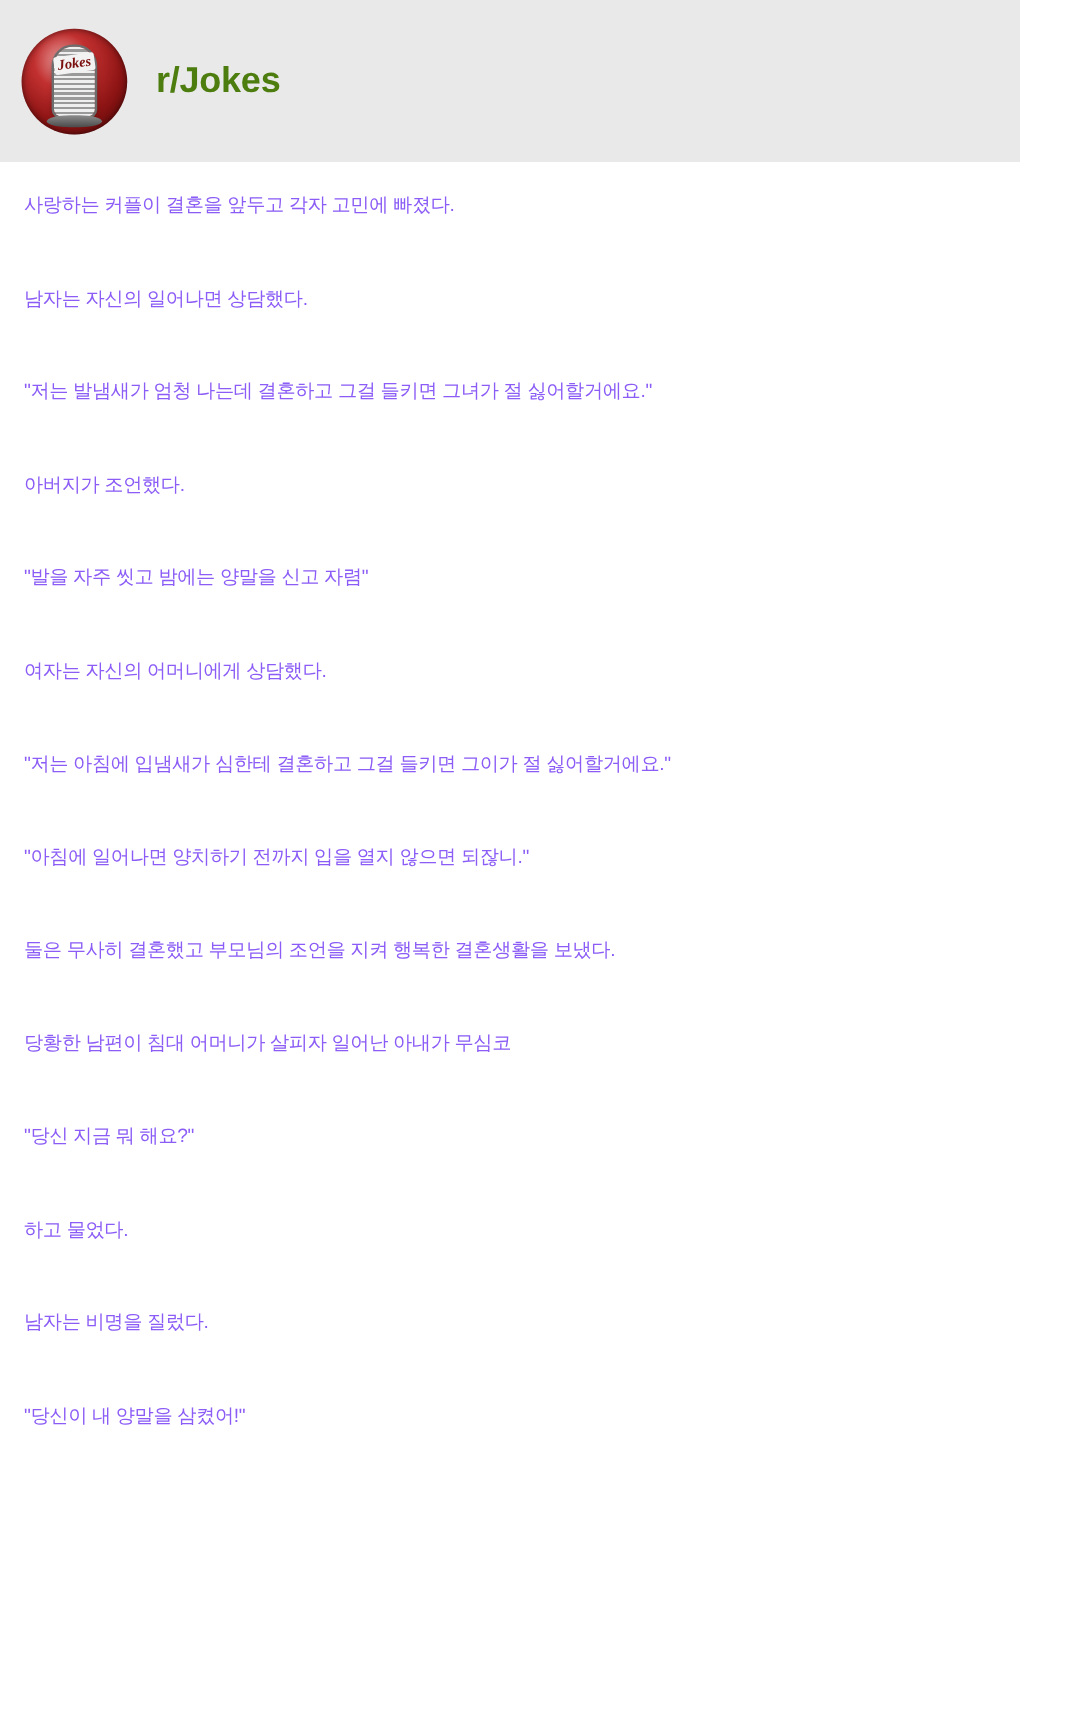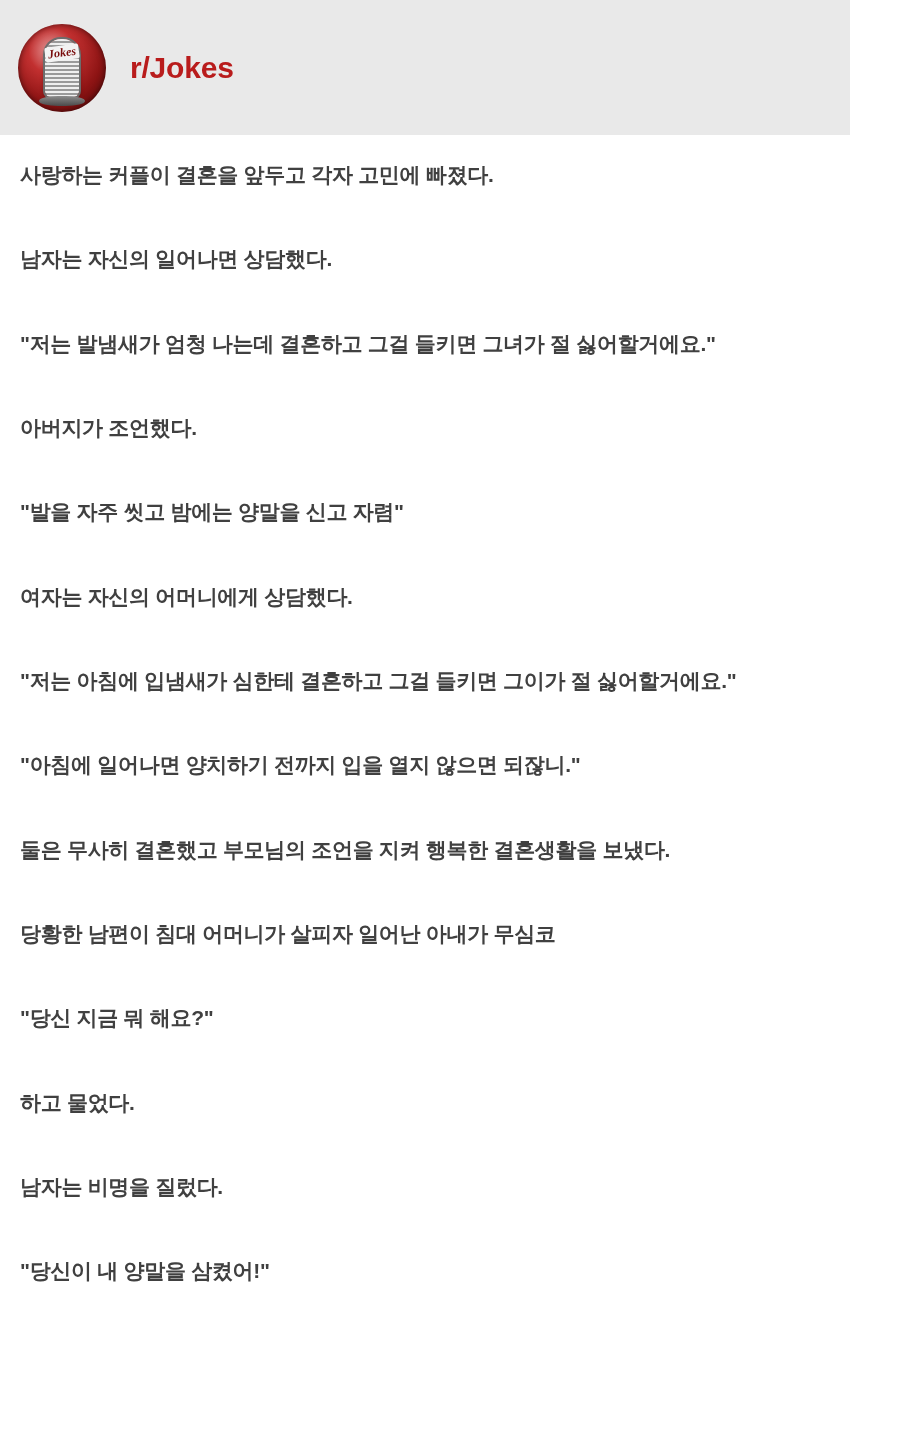--- a/index.html
+++ b/index.html
@@ -94,33 +94,33 @@
     border-radius: 50%/60%;
     background: linear-gradient(to bottom, #8c8c8c, #4b4b4b);
   }
   .sub-title {
     position: relative;
     z-index: 2;
     margin-left: 24px;
     font-size: 30px;
     font-weight: 700;
     letter-spacing: -0.2px;
-    color: #b91c1c;
+    color: #4d7c0f;
   }
 
   .article {
     padding: 26px 20px 40px 20px;
     box-sizing: border-box;
   }
   .article p {
     margin: 0 0 56px 0;
-    font-size: 21px;
+    font-size: 16px;
     line-height: 1.35;
-    font-weight: 700;
-    color: #404040;
+    font-weight: 400;
+    color: #8b5cf6;
     letter-spacing: -0.3px;
     white-space: pre-wrap;
   }
   .article p:last-child {
     margin-bottom: 0;
   }
 </style>
 </head>
 <body>
 

